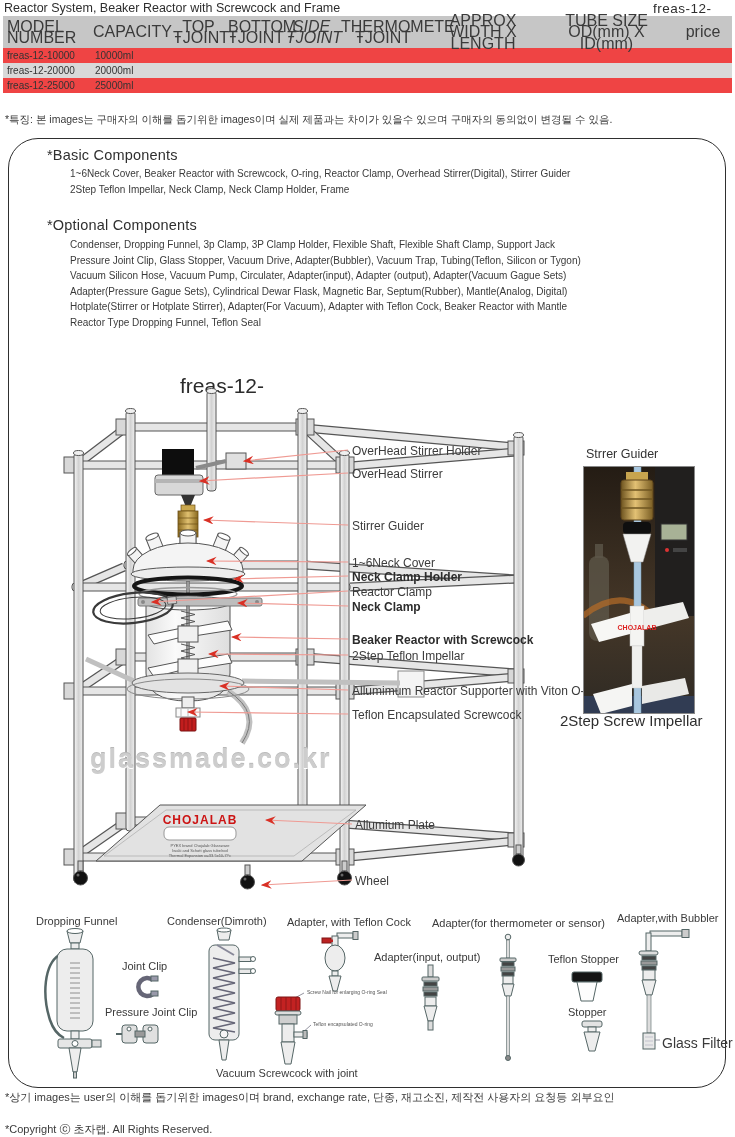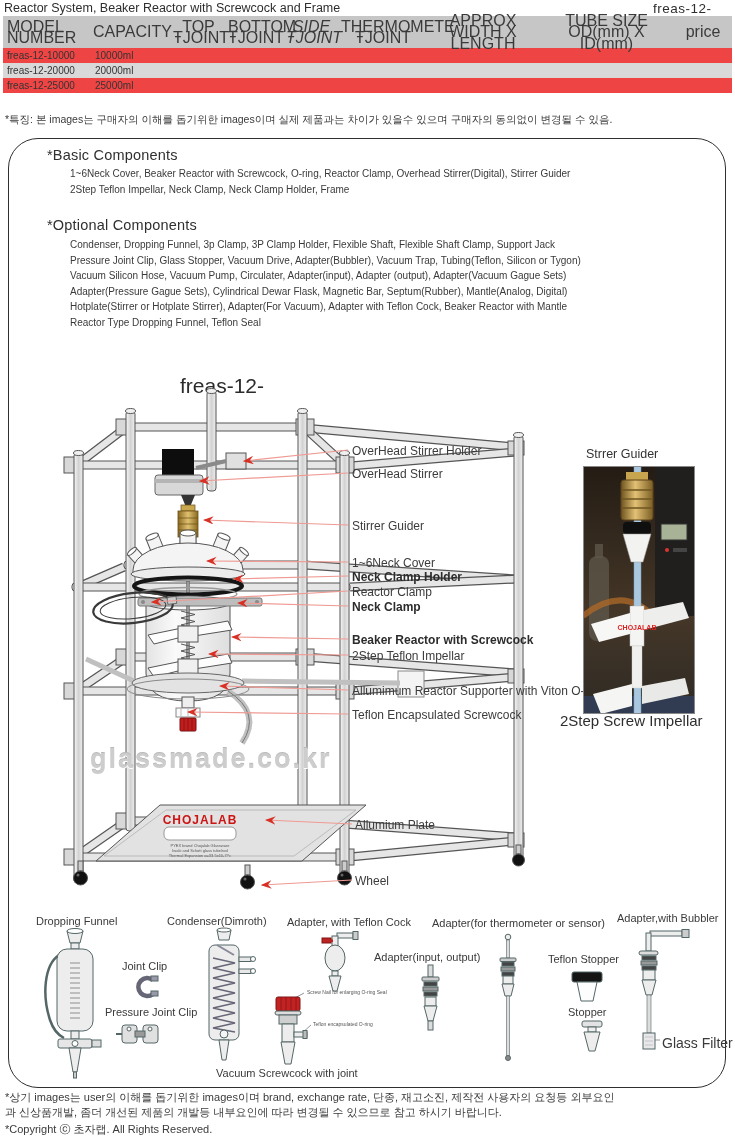--- a/index.html
+++ b/index.html
@@ -570,16 +570,15 @@
   <div class="abs comp-label" style="left:374px;top:951px;">Adapter(input, output)</div>
   <div class="abs comp-label" style="left:432px;top:917px;">Adapter(for thermometer or sensor)</div>
   <div class="abs comp-label" style="left:548px;top:953px;">Teflon Stopper</div>
   <div class="abs comp-label" style="left:568px;top:1006px;">Stopper</div>
   <div class="abs comp-label" style="left:617px;top:912px;">Adapter,with Bubbler</div>
   <div class="abs comp-label" style="left:662px;top:1035px;font-size:14px;">Glass Filter</div>
   <div class="abs micro" style="left:307px;top:989px;">Screw Nail for enlarging O-ring Seal</div>
   <div class="abs micro" style="left:313px;top:1021px;">Teflon encapsulated O-ring</div>
 
   <div class="abs foot" style="left:5px;top:1090px;">*상기 images는 user의 이해를 돕기위한 images이며 brand, exchange rate, 단종, 재고소진, 제작전 사용자의 요청등 외부요인</div>
-  <div class="abs foot" style="left:5px;top:1105px;">과 신상품개발, 좀더 개선된 제품의 개발등 내부요인에 따라 변경될 수 있으므로 참고 하시기 바랍니다.</div>
   <div class="abs foot" style="left:5px;top:1122px;">*Copyright ⓒ 초자랩.    All Rights Reserved.</div>
 
 </div>
 
 </body></html>

